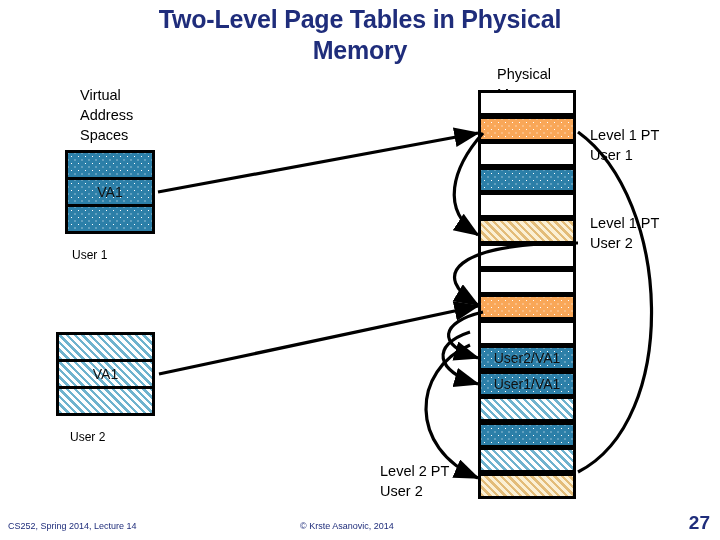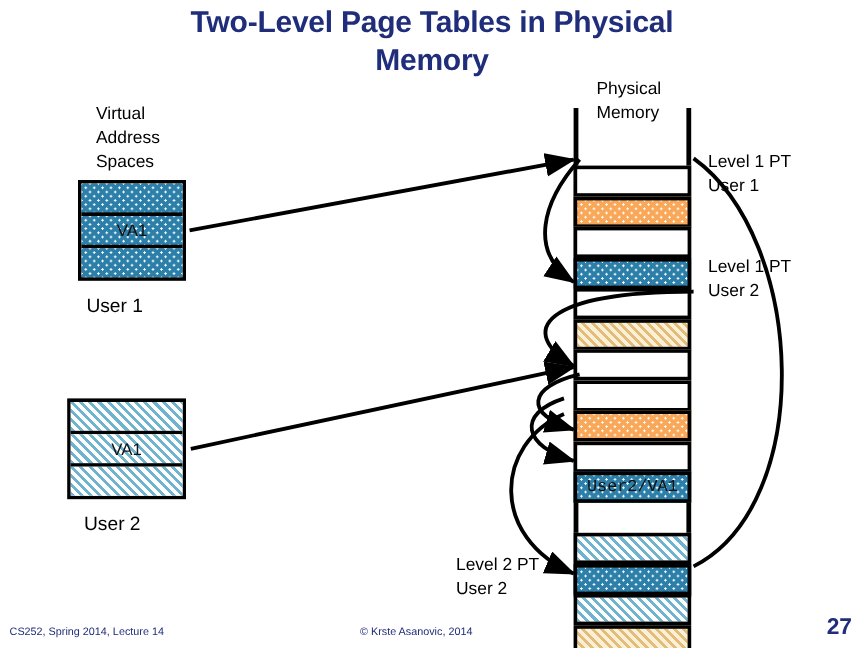--- a/index.html
+++ b/index.html
@@ -17,21 +17,21 @@
   .slide-title{
     position:absolute;left:110px;top:4px;width:500px;
     text-align:center;
     font-size:25px;line-height:31px;font-weight:bold;
     color:#1F2D7B;
     letter-spacing:-0.2px;
   }
 
   
   .lbl{position:absolute;font-size:14.5px;line-height:20px;color:#000;white-space:pre;}
-  .lbl.big{font-size:16px;line-height:21px;}
+  .lbl.big{font-size:12px;line-height:21px;}
 
   
   .va-box{
     position:absolute;
     border:3px solid #000;
     box-sizing:border-box;
     display:flex;flex-direction:column;
   }
   .va-row{
     flex:1 1 0;
@@ -75,22 +75,21 @@
   
   #pm-wrap{position:absolute;left:478px;top:90px;width:98px;height:408px;}
   .pm-rail{position:absolute;top:0;width:4px;height:408px;background:#000;}
   .pm-rail.left{left:0px;}
   .pm-rail.right{right:0px;}
   .pm-cell{
     position:absolute;left:0px;width:98px;height:26px;
     border:3px solid #000;box-sizing:border-box;
     display:flex;align-items:center;justify-content:center;
     font-size:14px;color:#111;
-    font-family:Liberation Mono, monospace;
-    margin-top:48px;
+    font-family:Liberation Sans, sans-serif;
   }
 
   
   .footer{
     position:absolute;font-size:9px;color:#1F2D7B;white-space:nowrap;
   }
   #footer-left{left:8px;top:521px;}
   #footer-center{left:300px;top:521px;}
   #page-num{position:absolute;right:10px;top:512px;font-size:19px;font-weight:bold;color:#1F2D7B;}
 
@@ -133,20 +132,21 @@
       <div class="pm-cell fill-orangedot" style="top: 25.5px;"></div>
       <div class="pm-cell fill-white" style="top: 51px;"></div>
       <div class="pm-cell fill-bluedot" style="top: 76.5px;"></div>
       <div class="pm-cell fill-white" style="top: 102px;"></div>
       <div class="pm-cell fill-tanhatch" style="top: 127.5px;"></div>
       <div class="pm-cell fill-white" style="top: 153px;"></div>
       <div class="pm-cell fill-white" style="top: 178.5px;"></div>
       <div class="pm-cell fill-orangedot" style="top: 204px;"></div>
       <div class="pm-cell fill-white" style="top: 229.5px;"></div>
       <div class="pm-cell fill-bluedot" style="top: 255px;">User2/VA1</div>
+      <div class="pm-cell fill-bluedot" style="top: 280.5px;">User1/VA1</div>
       <div class="pm-cell fill-bluehatch" style="top: 306px;"></div>
       <div class="pm-cell fill-bluedot" style="top: 331.5px;"></div>
       <div class="pm-cell fill-bluehatch" style="top: 357px;"></div>
       <div class="pm-cell fill-tanhatch" style="top: 382.5px;"></div>
     </div>
 
   <div class="lbl" style="left: 590px; top: 125px; width: 120px; white-space: pre;">Level 1 PT
 User 1</div>
   <div class="lbl" style="left: 590px; top: 213px; width: 120px; white-space: pre;">Level 1 PT
 User 2</div>

